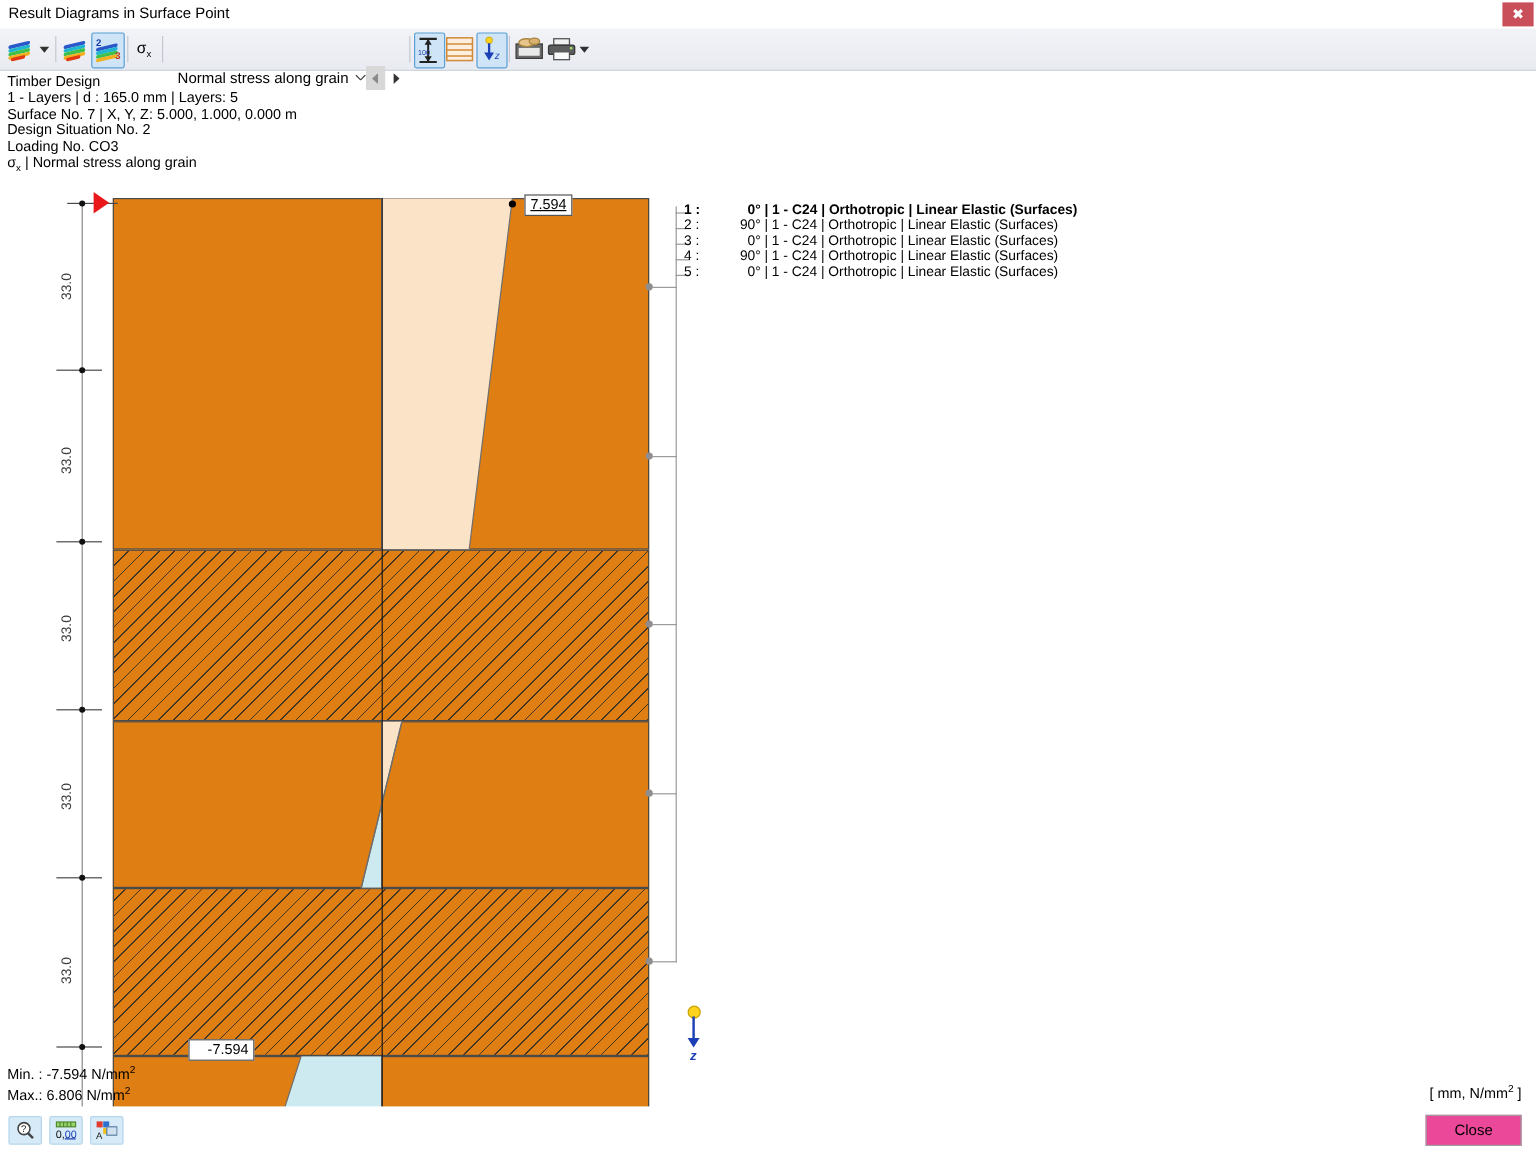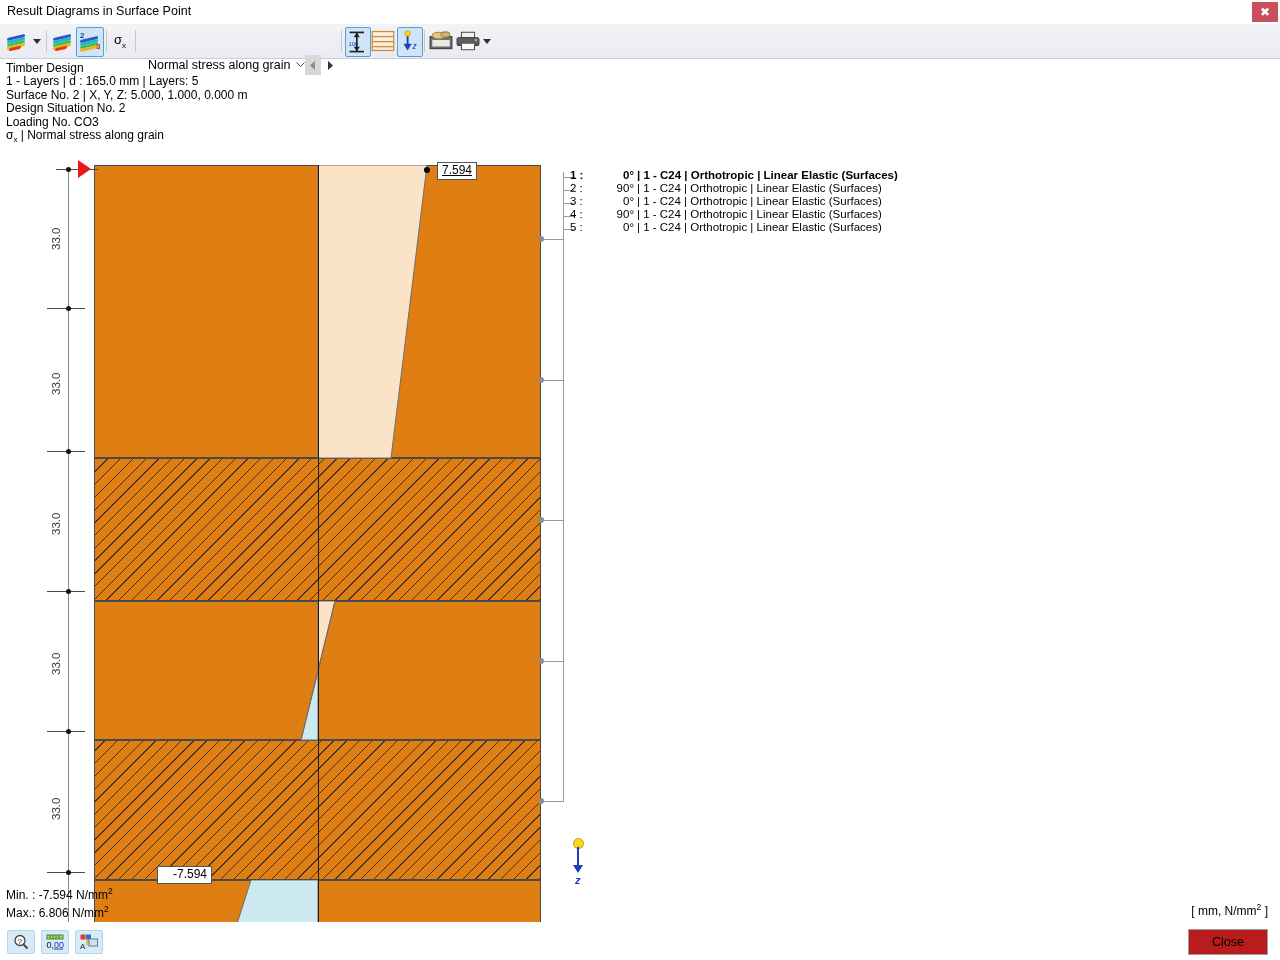--- a/index.html
+++ b/index.html
@@ -129,21 +129,21 @@
 
   
   .bottombar{position:absolute;left:0;top:922px;width:1280px;height:38px;background:#ffffff;}
   .bbtn{
     position:absolute;top:8px;width:26px;height:22px;
     background:#d6eaf8;border:1px solid #b5d5ec;border-radius:2px;
     display:flex;align-items:center;justify-content:center;cursor:pointer;
   }
   .closeBtnBig{
     position:absolute;right:12px;top:7px;width:78px;height:24px;
-    background:#b91c1c;border:1px solid #9d9d9d;
+    background:#ec4899;border:1px solid #9d9d9d;
     font-size:12.5px;display:flex;align-items:center;justify-content:center;
     cursor:pointer;
   }
   sup{font-size:8.5px;}
 </style>
 </head>
 <body>
 
 <div class="titlebar">
   <div class="ttl">Result Diagrams in Surface Point</div>
@@ -270,21 +270,21 @@
   </div>
 
   <div class="tbitem" style="left:480px;width:14px;">
     <span class="caret"></span>
   </div>
 </div>
 
 <div class="info">
   <div>Timber Design</div>
   <div>1 - Layers | d : 165.0 mm | Layers: 5</div>
-  <div>Surface No. 2 | X, Y, Z: 5.000, 1.000, 0.000 m</div>
+  <div>Surface No. 7 | X, Y, Z: 5.000, 1.000, 0.000 m</div>
   <div>Design Situation No. 2</div>
   <div>Loading No. CO3</div>
   <div><span>σ</span><sub style="font-size:8px;">x</sub><span> | Normal stress along grain</span></div>
 </div>
 
 <div class="canvas">
 
   <div class="layerbox" style="left:94px;top:15px;width:447px;height:293px;"></div>
   <div class="hatch" style="left:94px;top:308px;width:447px;height:143px;"></div>
   <div class="layerbox" style="left:94px;top:451px;width:447px;height:139px;"></div>

